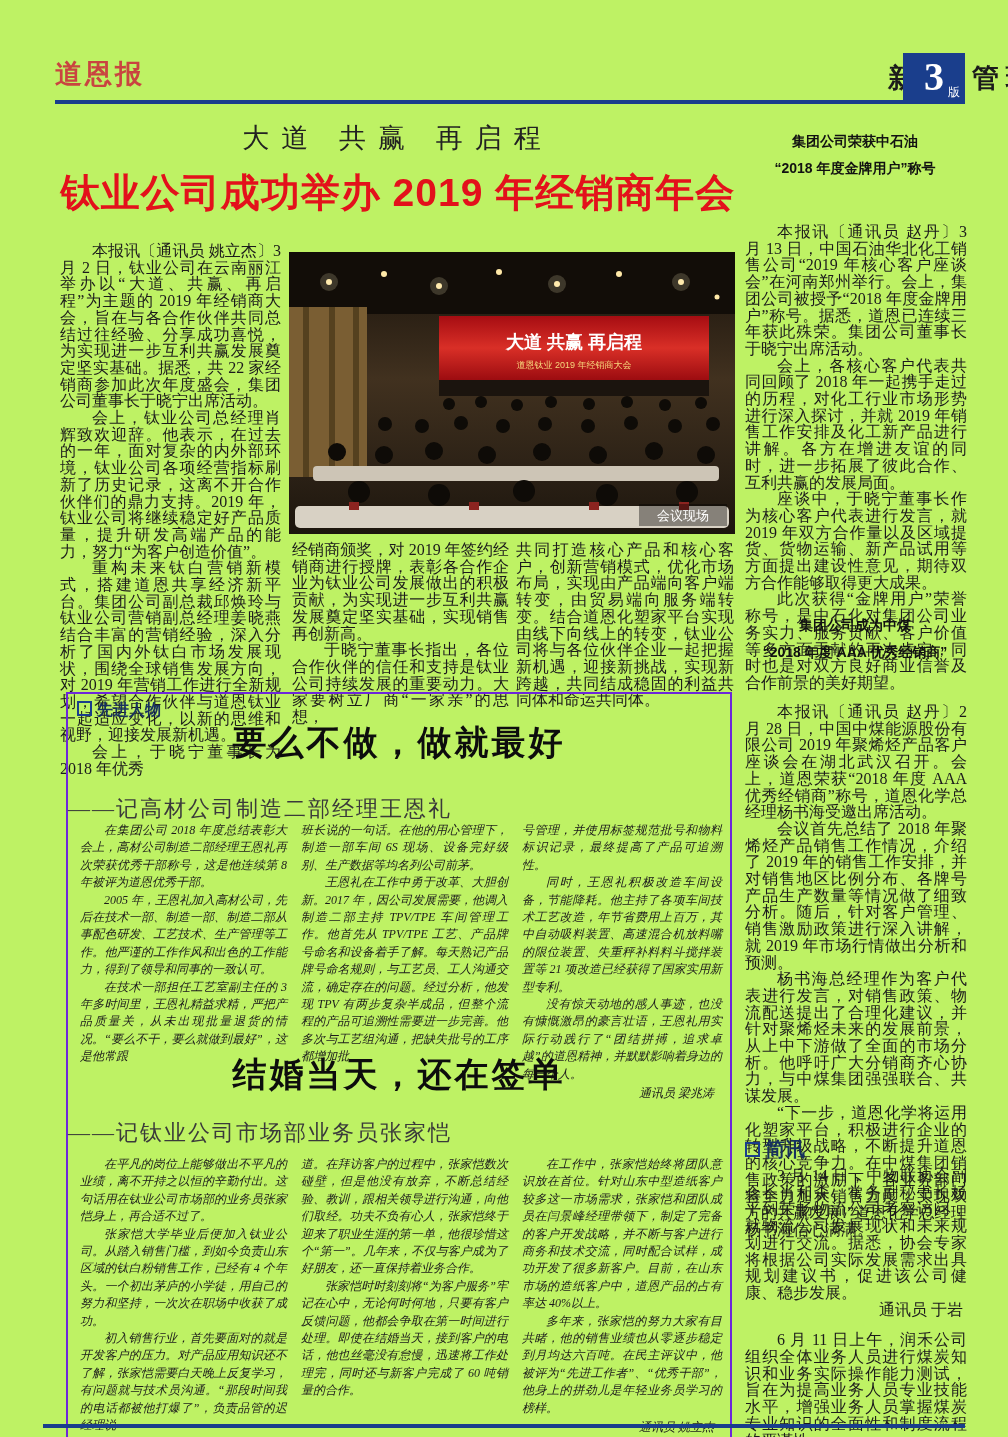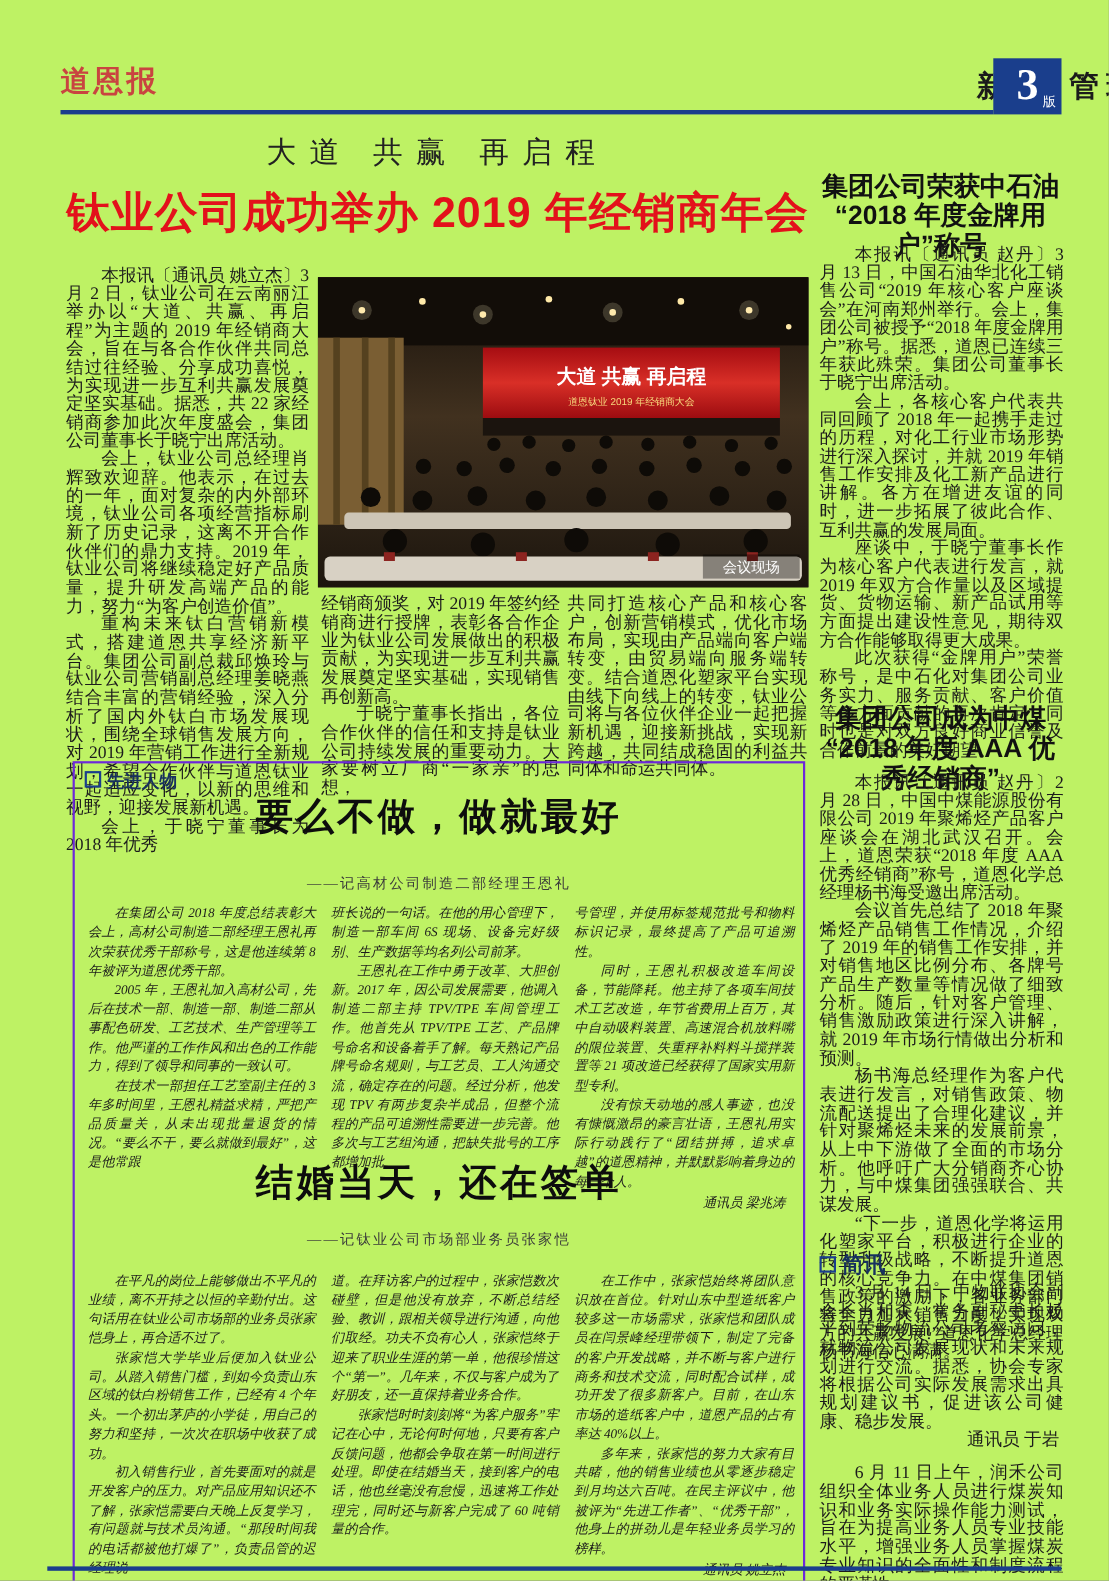--- a/index.html
+++ b/index.html
@@ -24,37 +24,37 @@
   .news{font-size:16px;line-height:16.7px;text-align:justify;}
   .news p{margin:0;text-indent:2em;}
   .news p.cont{text-indent:0;}
   .news p.byline{text-align:right;text-indent:0;padding-right:4px;margin-top:0;}
   .m-col1{position:absolute;left:60px;top:243px;width:221px;height:436px;}
   .m-col2{position:absolute;left:292px;top:542px;width:217px;height:132px;}
   .m-col3{position:absolute;left:516px;top:542px;width:218px;height:132px;}
   .photo{position:absolute;left:289px;top:252px;width:446px;height:282px;background:#221a12;}
   
   .r-title{position:absolute;width:224px;left:743px;text-align:center;
-        font-family:"Liberation Sans",sans-serif;font-weight:bold;font-size:24px;line-height:27px;color:#111;margin-top:28px;}
+        font-family:"Liberation Sans",sans-serif;font-weight:bold;font-size:14px;line-height:27px;color:#111;}
   .r1-title{top:128px;}
   .r1-body{position:absolute;left:745px;top:224px;width:222px;}
   .r2-title{top:612px;}
   .r2-body{position:absolute;left:745px;top:704px;width:222px;}
   .brief-label{position:absolute;left:745px;top:1136px;font-family:"Liberation Sans",sans-serif;
         font-weight:bold;font-size:20px;color:#17315e;}
   .sq{display:inline-block;width:11px;height:11px;border:2px solid #1a3e8c;margin-right:5px;vertical-align:-1px;}
   .briefs{position:absolute;left:745px;top:1168px;width:222px;}
   .briefs .item{margin-bottom:14px;}
   
   .fbox{position:absolute;left:66px;top:692px;width:666px;height:894px;border:2px solid #6d28d9;box-sizing:border-box;}
   .fbox-label{position:absolute;left:9px;top:6px;font-family:"Liberation Sans",sans-serif;
         font-weight:bold;font-size:16px;color:#17315e;}
   .f-headline{position:absolute;left:0;width:100%;text-align:center;
         font-family:"Liberation Sans",sans-serif;font-weight:bold;font-size:34px;letter-spacing:3px;color:#0d0d0d;}
-  .f-sub{position:absolute;left:0;width:100%;text-align:center;font-size:13px;color:#3a3a3a;letter-spacing:2px;}
+  .f-sub{position:absolute;left:0;width:100%;font-size:22px;color:#3a3a3a;letter-spacing:2px;}
   .a1-headline{top:26px;}
   .a1-sub{top:100px;}
   .a2-headline{top:358px;}
   .a2-sub{top:424px;}
   .fcol{position:absolute;font-size:12px;line-height:17.4px;text-align:justify;font-style:italic;}
   .fcol p{margin:0;text-indent:2em;}
   .fcol p.cont{text-indent:0;}
   .fcol p.byline{text-align:right;text-indent:0;font-style:italic;margin-top:2px;padding-right:8px;}
   .a1c{top:128px;height:242px;}
   .a2c{top:462px;height:216px;}

